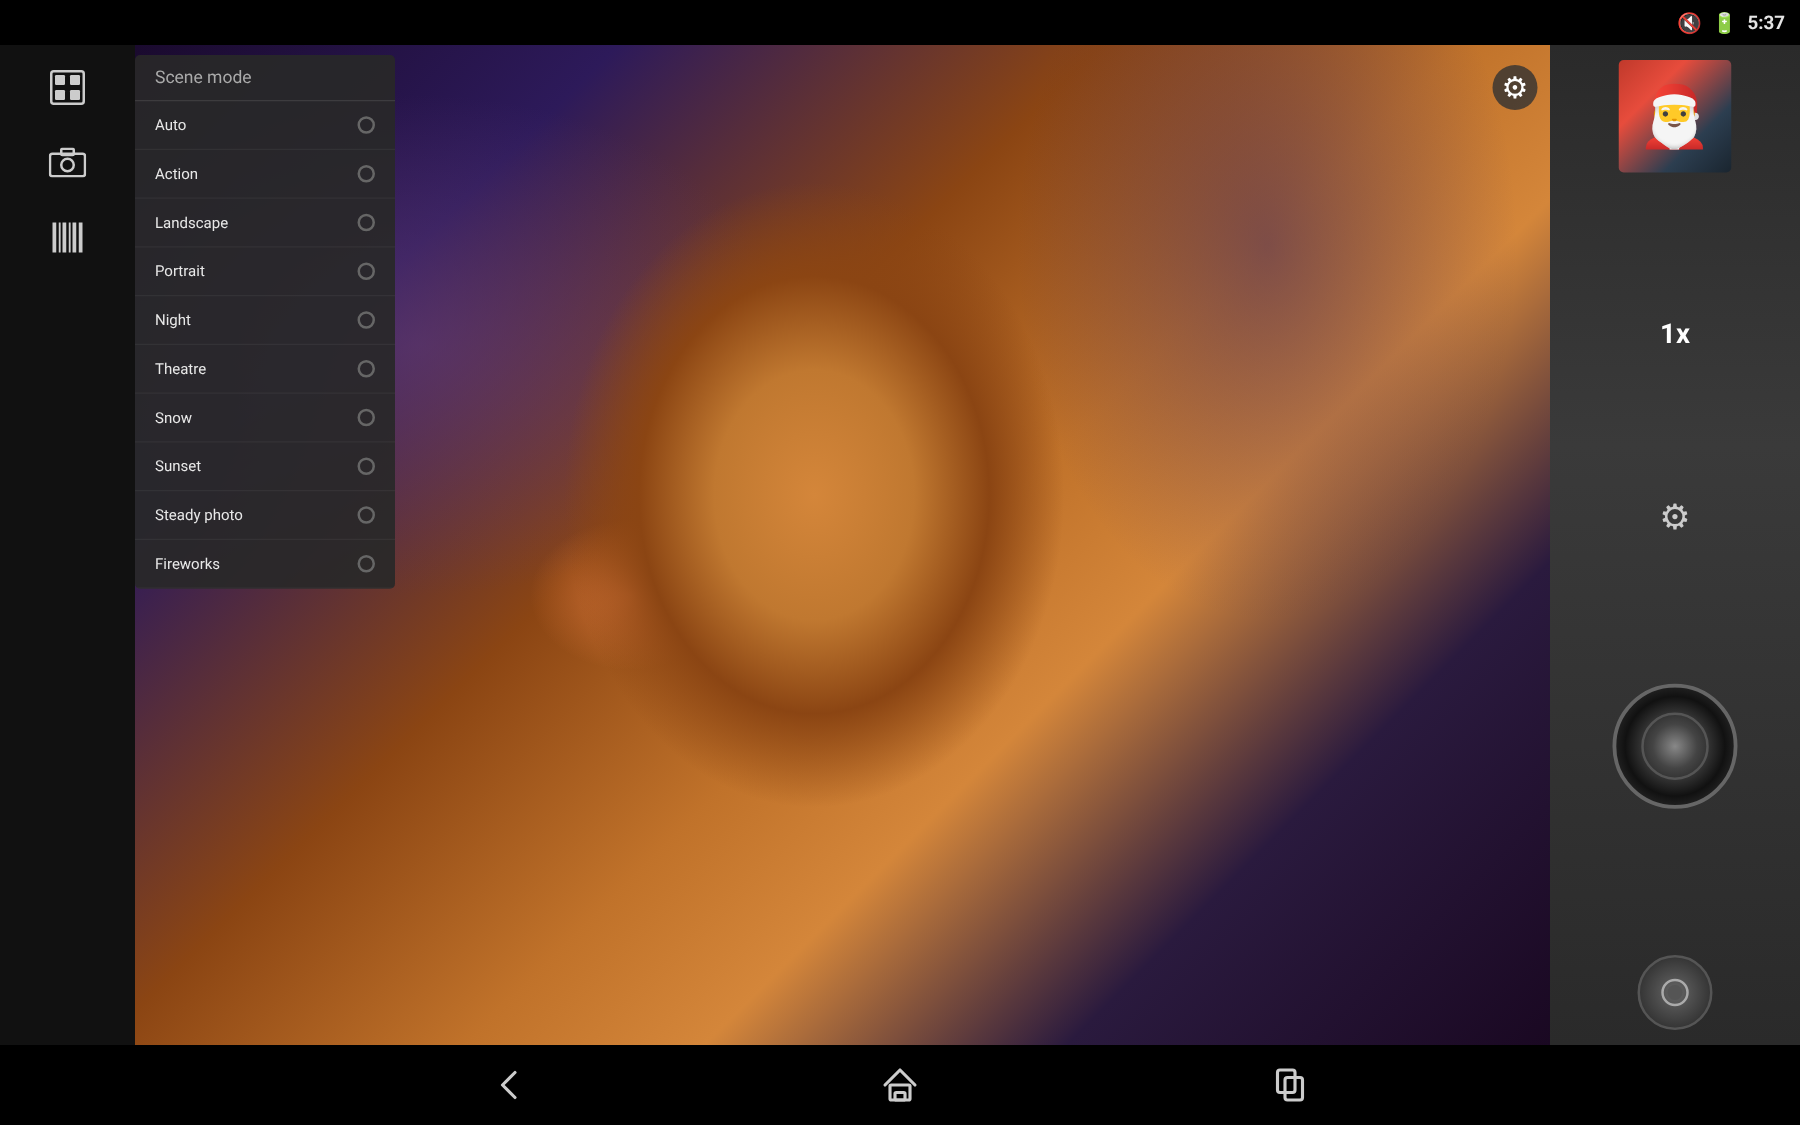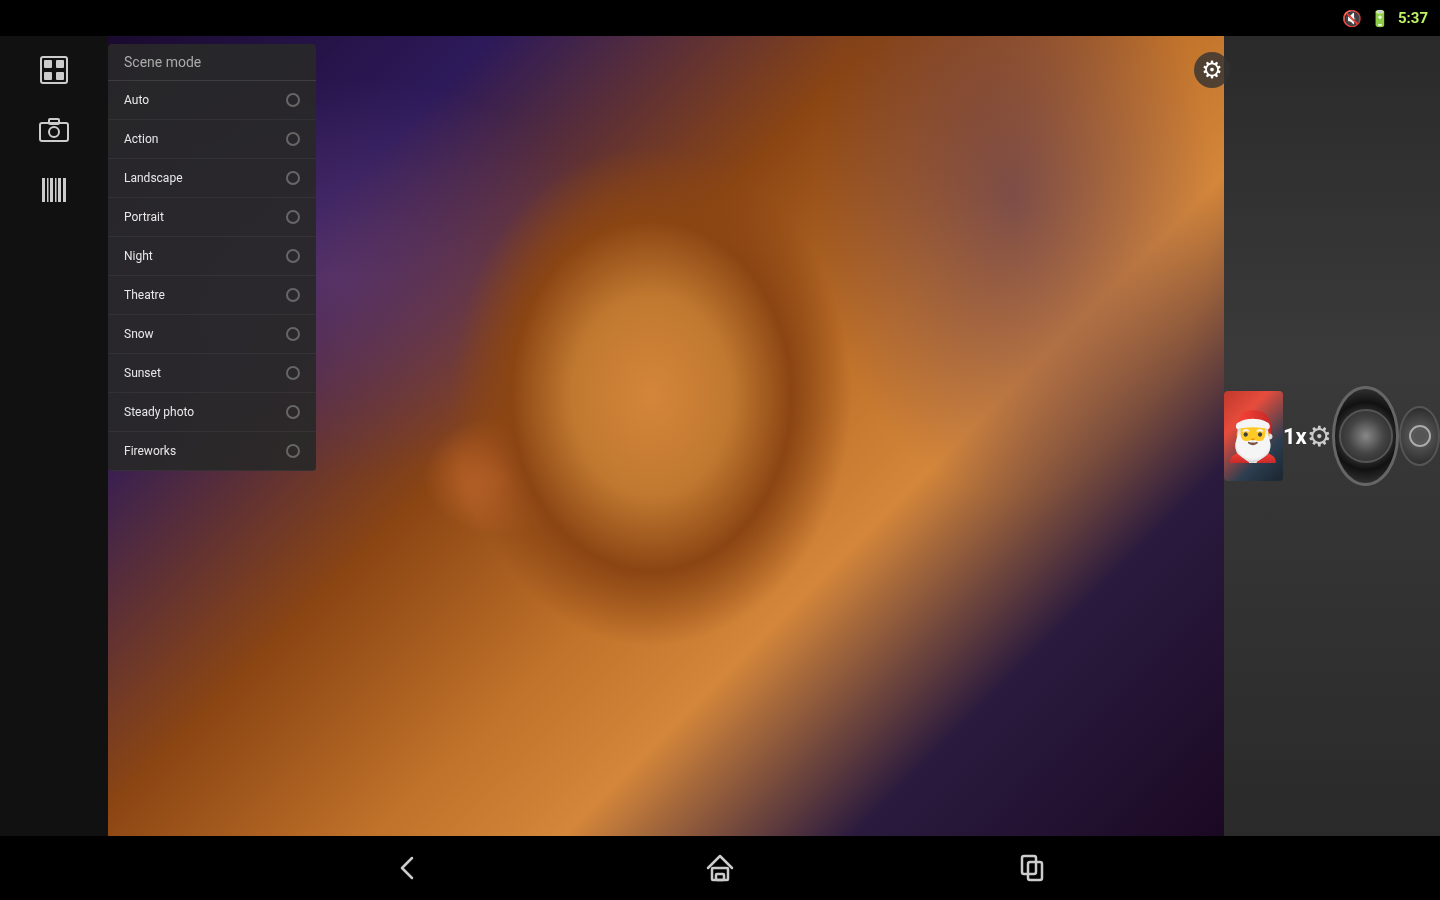--- a/index.html
+++ b/index.html
@@ -80,25 +80,25 @@
       color: #ccc;
       font-size: 22px;
       cursor: pointer;
     }
 
     
     #right-sidebar {
       position: absolute;
       top: 36px;
       right: 0;
-      width: 216px;
+      width: 200px;
       bottom: 64px;
       background: linear-gradient(to bottom, #2a2a2a 0%, #3a3a3a 40%, #2a2a2a 100%);
       display: flex;
-      flex-direction: row;
+      flex-direction: column;
       align-items: center;
       justify-content: space-between;
       padding: 12px 0;
       text-align: right;
     }
 
     #thumbnail {
       width: 90px;
       height: 90px;
       border-radius: 4px;
@@ -247,21 +247,21 @@
       justify-content: center;
     }
   </style>
 </head>
 <body>
 
 <div id="status-bar">
   <div class="status-icons">
     <span style="font-size:16px;">🔇</span>
     <span style="font-size:16px;">🔋</span>
-    <span style="color:#bef264;font-size:15px;font-weight:bold;">5:37</span>
+    <span style="color:#e5e5e5;font-size:15px;font-weight:bold;">5:37</span>
   </div>
 </div>
 
 <div id="left-sidebar">
   <div class="left-icon">
     <svg width="30" height="30" viewBox="0 0 30 30" fill="#ccc">
       <rect x="2" y="2" width="26" height="26" rx="2" fill="none" stroke="#ccc" stroke-width="2"></rect>
       <rect x="5" y="5" width="8" height="8" rx="1" fill="#ccc"></rect>
       <rect x="17" y="5" width="8" height="8" rx="1" fill="#ccc"></rect>
       <rect x="5" y="17" width="8" height="8" rx="1" fill="#ccc"></rect>

